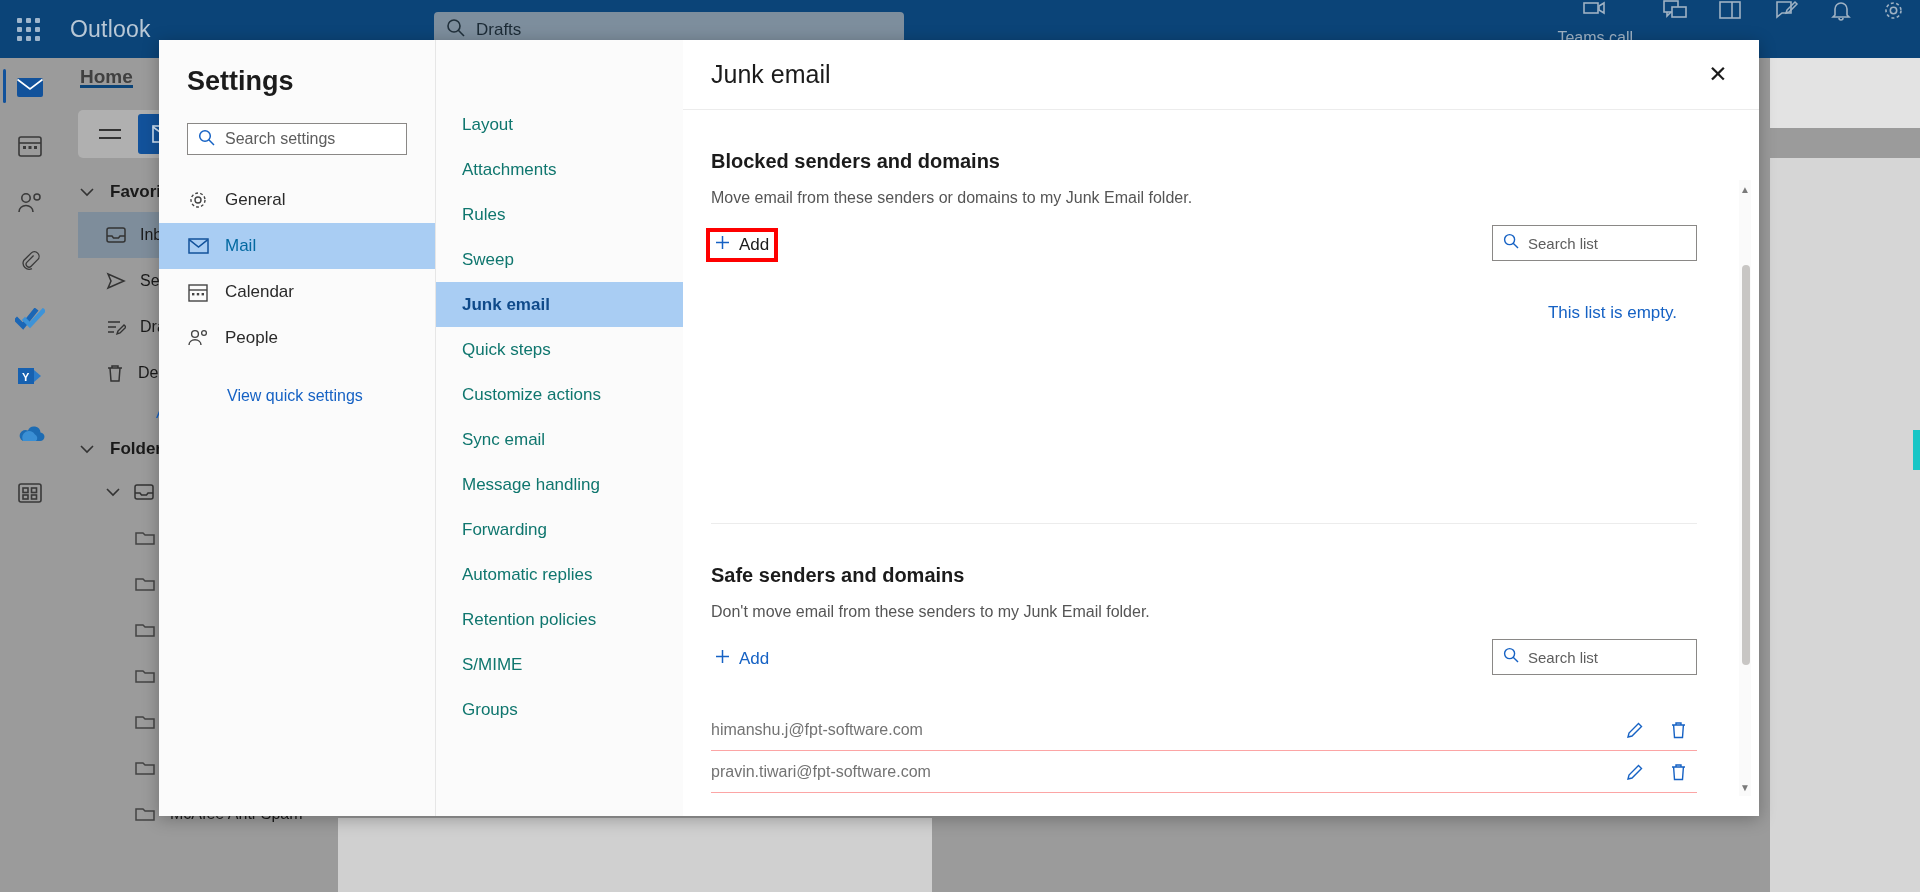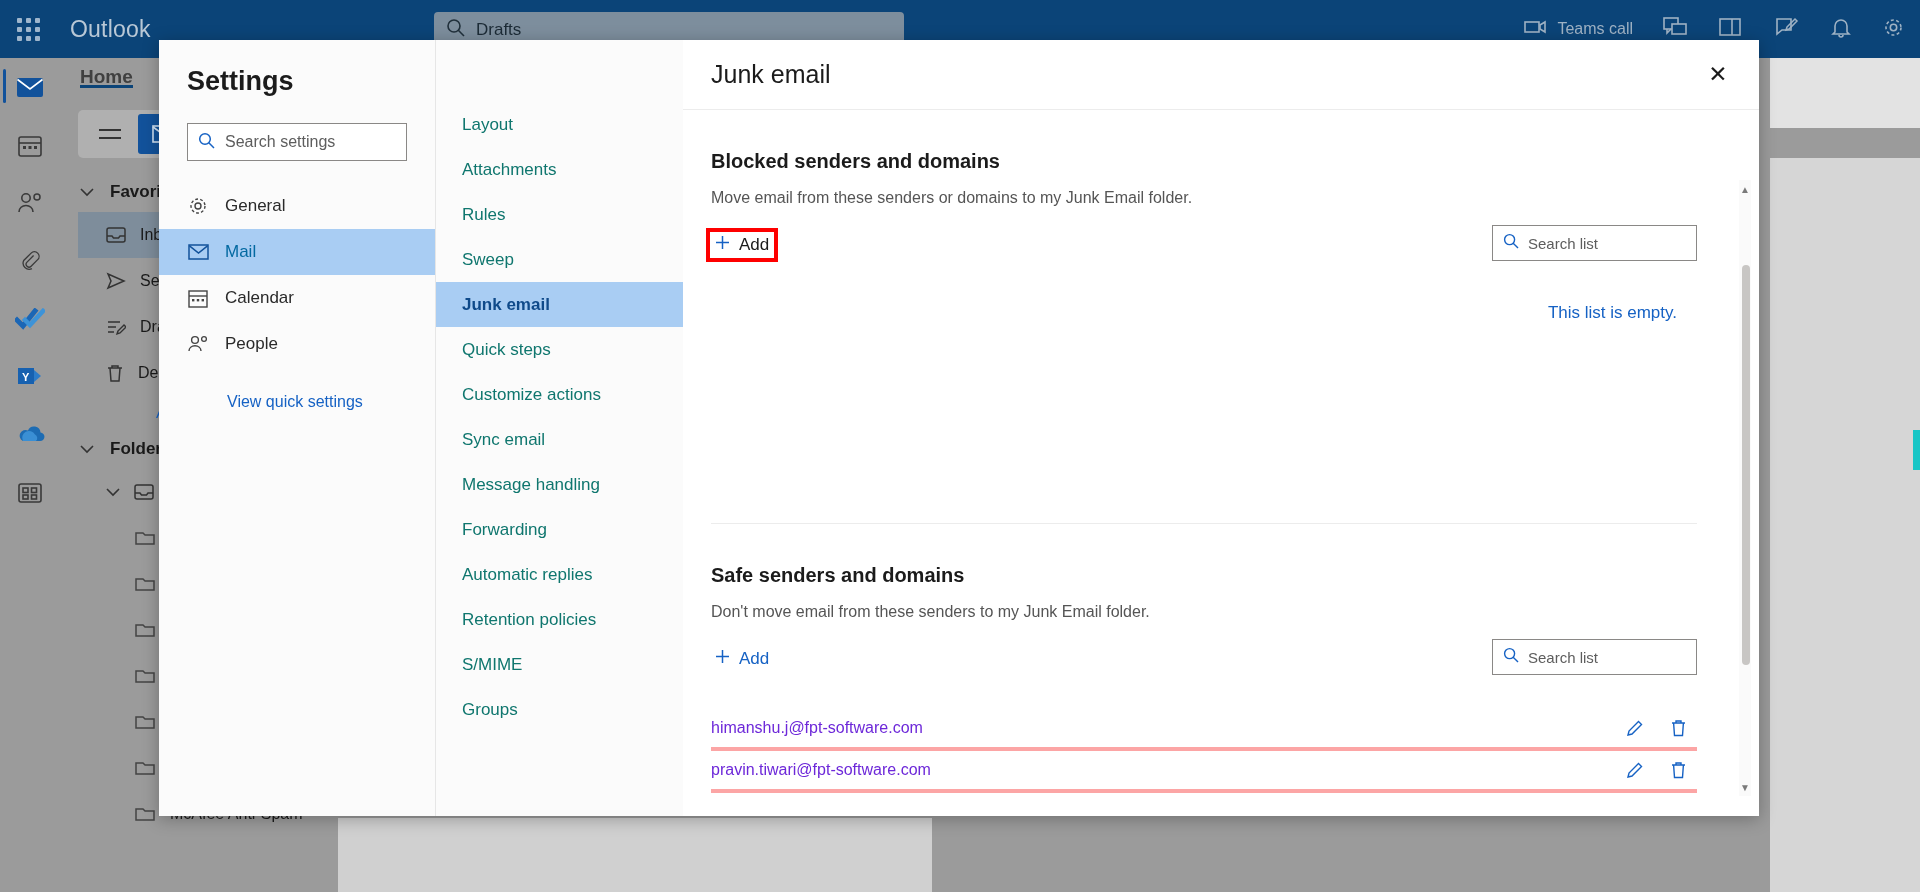--- a/index.html
+++ b/index.html
@@ -31,21 +31,21 @@
   .suite-search {
     position: absolute; left: 434px; top: 12px; width: 470px; height: 35px;
     background: #7d8e9d; border-radius: 4px;
     display: flex; align-items: center; padding: 0 12px; cursor: text;
   }
   .suite-search .sicon { margin-right: 11px; opacity: .95; }
   .suite-search .stext { color: #1c2b36; font-size: 17px; }
   .suite-right { position: absolute; right: 0; top: 0; height: 58px; display: flex; align-items: center; }
   .suite-right .sitem {
     height: 58px; display: flex; align-items: center; gap: 9px;
-    padding: 0 14px; color: #9fb2c4; font-size: 16px; cursor: pointer;
+    padding: 0 14px; color: #9fb2c4; font-size: 16px; cursor: pointer; flex-direction: column;
   }
   .suite-right .sitem.iconly { padding: 0 16px; }
 
   
   .rail {
     position: absolute; left: 0; top: 58px; width: 60px; height: 834px;
     background: #9b9b9b; z-index: 2;
   }
   .rail-item {
     width: 60px; height: 58px; display: flex; align-items: center; justify-content: center;
@@ -92,21 +92,21 @@
 
   
   .dialog {
     position: absolute; left: 159px; top: 40px; width: 1600px; height: 776px;
     background: #fbfbfb; box-shadow: 0 3px 16px rgba(0,0,0,.28);
     display: flex; z-index: 10;
   }
   .dlg-left { width: 276px; background: #fbfbfb; padding: 26px 0 0 0; }
   .dlg-title { font-size: 27px; font-weight: 600; color: #1b1b1b; padding: 0 0 0 28px; }
   .dlg-search {
-    margin: 26px 28px 0 28px; height: 38px; border: 1px solid #8a8886; background:#fff;
+    margin: 26px 28px 0 28px; height: 32px; border: 1px solid #8a8886; background:#fff;
     display: flex; align-items: center; padding: 0 10px; cursor: text;
   }
   .dlg-search .stext { color: #5d5d5d; font-size: 16px; margin-left: 10px; }
   .cat-list { margin-top: 22px; }
   .cat {
     height: 46px; display: flex; align-items: center; gap: 16px; padding-left: 28px;
     font-size: 17px; color: #2a2a2a; cursor: pointer;
   }
   .cat.active { background: #a9cdf3; color: #0369a1; font-weight: 400; }
   .cat .ci { width: 22px; display:flex; align-items:center; justify-content:center; }
@@ -146,21 +146,21 @@
   .searchlist {
     position: absolute; right: 50px; top: -8px; width: 205px; height: 36px;
     border: 1px solid #8a8886; background: #fff; display:flex; align-items:center; padding: 0 10px;
     cursor: text;
   }
   .searchlist .stext { font-size: 15px; color: #5d5d5d; margin-left: 9px; }
   .emptymsg { text-align: right; color: #1662c4; font-size: 17px; margin-top: 30px; padding-right: 70px; }
   .spacer-rule { margin: 40px 50px 0 0; border-top: 1px solid #ececec; }
   .listrow {
     height: 42px; display: flex; align-items: center; justify-content: space-between;
-    border-bottom: 4px solid #fca5a5; margin-right: 50px; font-size: 16px; color: #6d28d9;
+    border-bottom: 1px solid #fca5a5; margin-right: 50px; font-size: 16px; color: #737373;
   }
   .listrow .acts { display:flex; align-items:center; gap: 26px; padding-right: 10px; }
   .iconbtn { cursor:pointer; color:#1662c4; display:flex; align-items:center; }
   .scroll-track {
     position:absolute; right: 8px; top: 70px; width: 12px; bottom: 20px; background: #fafafa;
   }
   .scroll-thumb { position:absolute; right: 9px; top: 155px; width: 8px; height: 400px; background: #c8c6c4; border-radius:4px;}
   .scroll-arrow { position:absolute; right: 8px; width: 12px; height: 12px; color:#7a7a7a; font-size:10px; text-align:center;}
 </style>
 </head>

